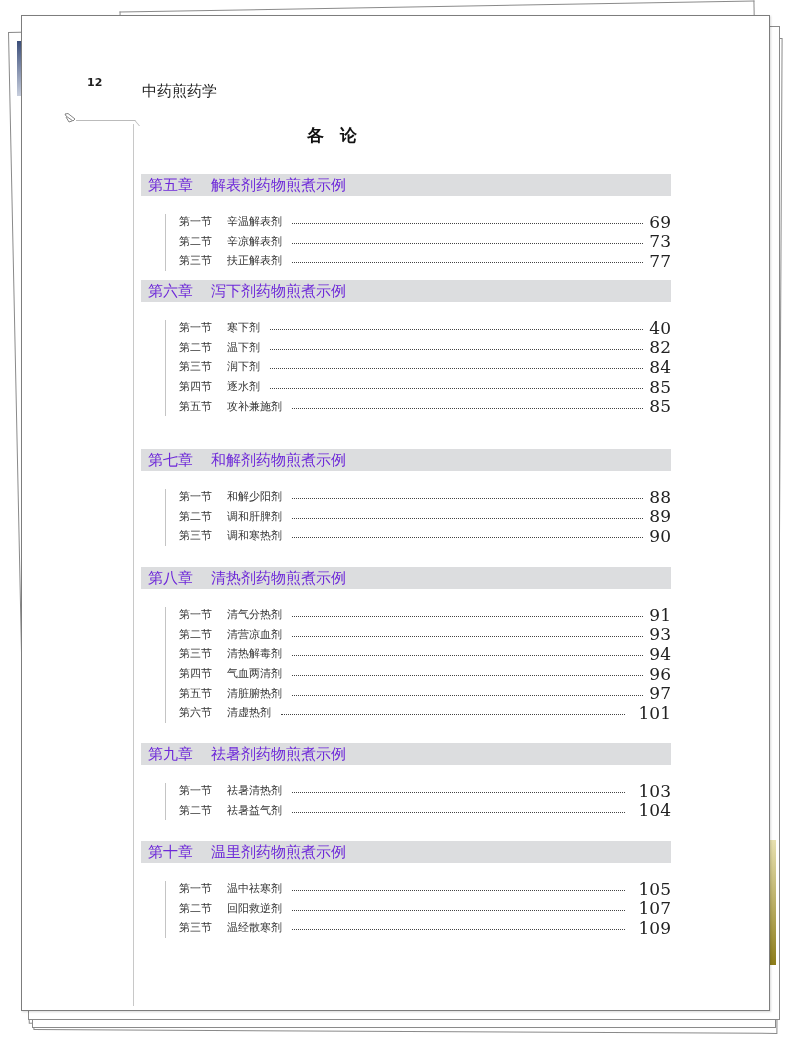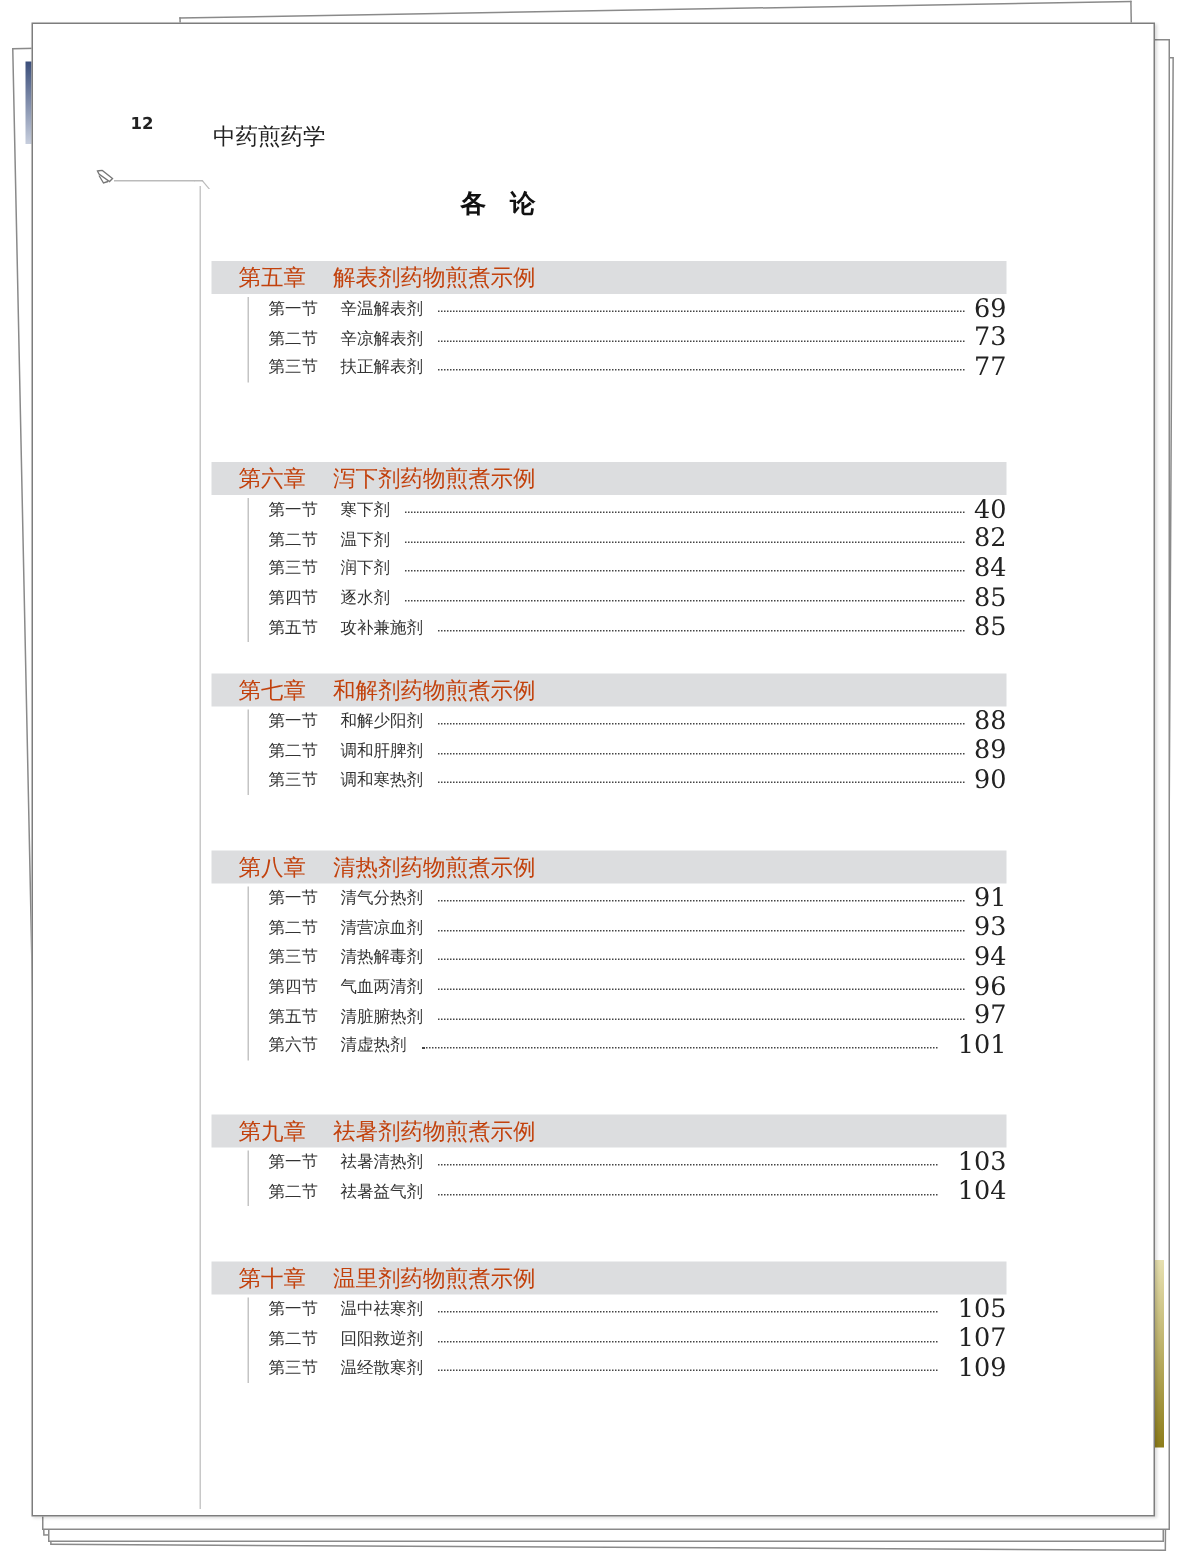--- a/index.html
+++ b/index.html
@@ -14,23 +14,23 @@
   .olive-strip{position:absolute;left:770px;top:840px;width:6px;height:125px;background:linear-gradient(#e7e0b0,#8d7d1a);}
   .page{position:absolute;left:21px;top:15px;width:747px;height:994px;background:#fff;border:1px solid #7d7d7d;box-shadow:1px 1px 2px rgba(0,0,0,0.15);}
   .header-num{position:absolute;left:67px;top:76px;font-size:11px;font-weight:bold;color:#222;margin-left:20px;}
   .header-title{position:absolute;left:142px;top:82px;font-size:15px;color:#222;}
   .pen-icon{position:absolute;left:64px;top:113px;width:12px;height:10px;}
   .frame-top{position:absolute;left:76px;top:120px;width:54px;height:1px;background:#bbb;}
   .frame-corner{position:absolute;left:129px;top:120px;width:5px;height:5px;border-top:1px solid #bbb;border-right:1px solid #bbb;transform:skewX(40deg);transform-origin:top left;}
   .frame-vert{position:absolute;left:133px;top:124px;width:1px;height:882px;background:#c8c8c8;}
   .main-title{position:absolute;left:0;width:668px;top:124px;text-align:center;font-family:"DejaVu Serif",serif;font-weight:bold;font-size:17px;color:#111;letter-spacing:16px;padding-left:12px;box-sizing:border-box;}
   .chapter{position:absolute;left:141px;width:530px;}
-  .chapter-bar{height:22px;background:#dcdddf;display:flex;align-items:center;padding-left:18px;box-sizing:border-box;font-size:15px;color:#c2410c;white-space:pre;}
+  .chapter-bar{height:22px;background:#dcdddf;display:flex;align-items:center;padding-left:7px;box-sizing:border-box;font-size:15px;color:#6d28d9;white-space:pre;}
   .chapter-bar .num{margin-right:18px;}
-  .sections{position:relative;margin-left:24px;}
+  .sections{position:relative;margin-top:16px;margin-left:24px;}
   .sections .rail{position:absolute;left:0;top:2px;bottom:0;width:1px;background:#c4c4c4;}
   .entry{display:flex;align-items:center;height:19.6px;padding-left:14px;font-size:11px;color:#333;}
   .entry .sec{width:48px;flex:none;}
   .entry .name{flex:none;margin-right:10px;}
   .entry .dots{flex:1;border-bottom:1px dotted #444;height:0;margin-top:4px;}
   .entry .page-no{flex:none;margin-left:6px;font-family:"DejaVu Serif",serif;font-size:17px;color:#222;min-width:14px;text-align:right;}
   .entry .page-no.wide{margin-left:14px;}
 </style>
 </head>
 <body>
@@ -79,21 +79,21 @@
     <span class="page-no">73</span>
   </div>
         <div class="entry">
     <span class="sec">第三节</span>
     <span class="name">扶正解表剂</span>
     <span class="dots"></span>
     <span class="page-no">77</span>
   </div>
       </div>
   </div>
-    <div class="chapter" style="top: 308px;">
+    <div class="chapter" style="top: 280px;">
     <div class="chapter-bar">
       <span class="num">第六章</span>
       <span class="title">泻下剂药物煎煮示例</span>
     </div>
     <div class="sections">
       <div class="rail"></div>
     <div class="entry">
     <span class="sec">第一节</span>
     <span class="name">寒下剂</span>
     <span class="dots"></span>

